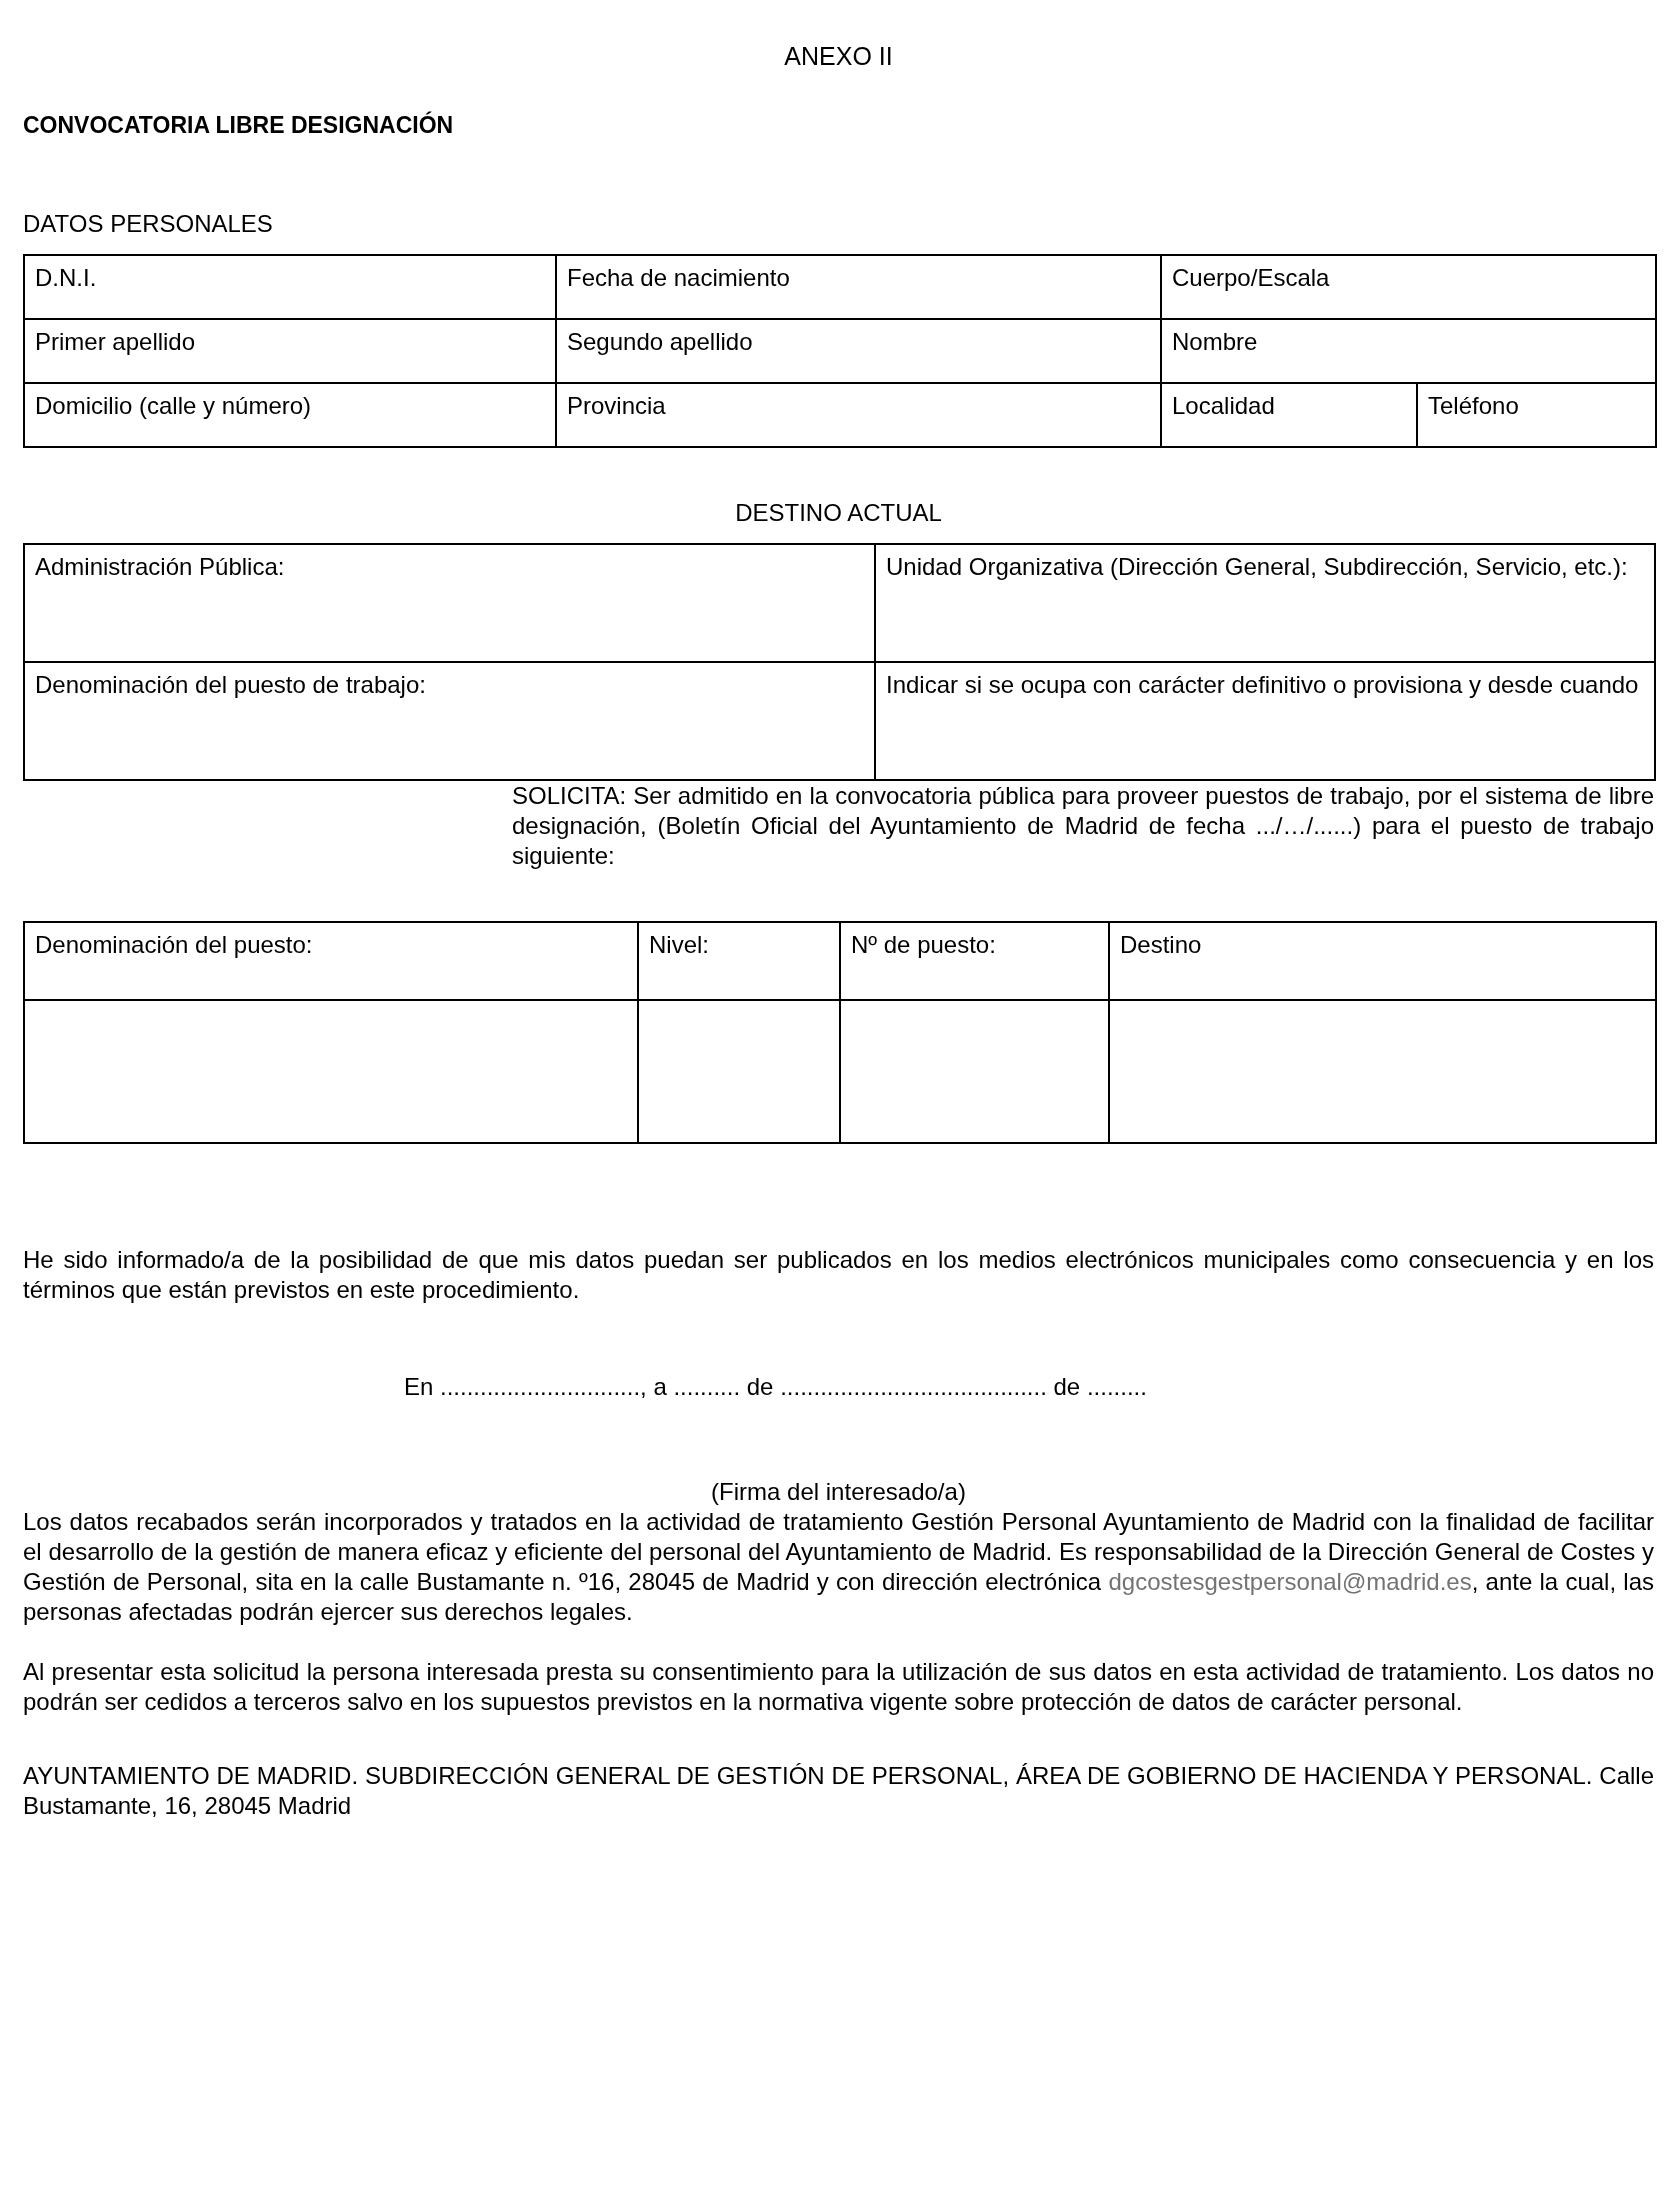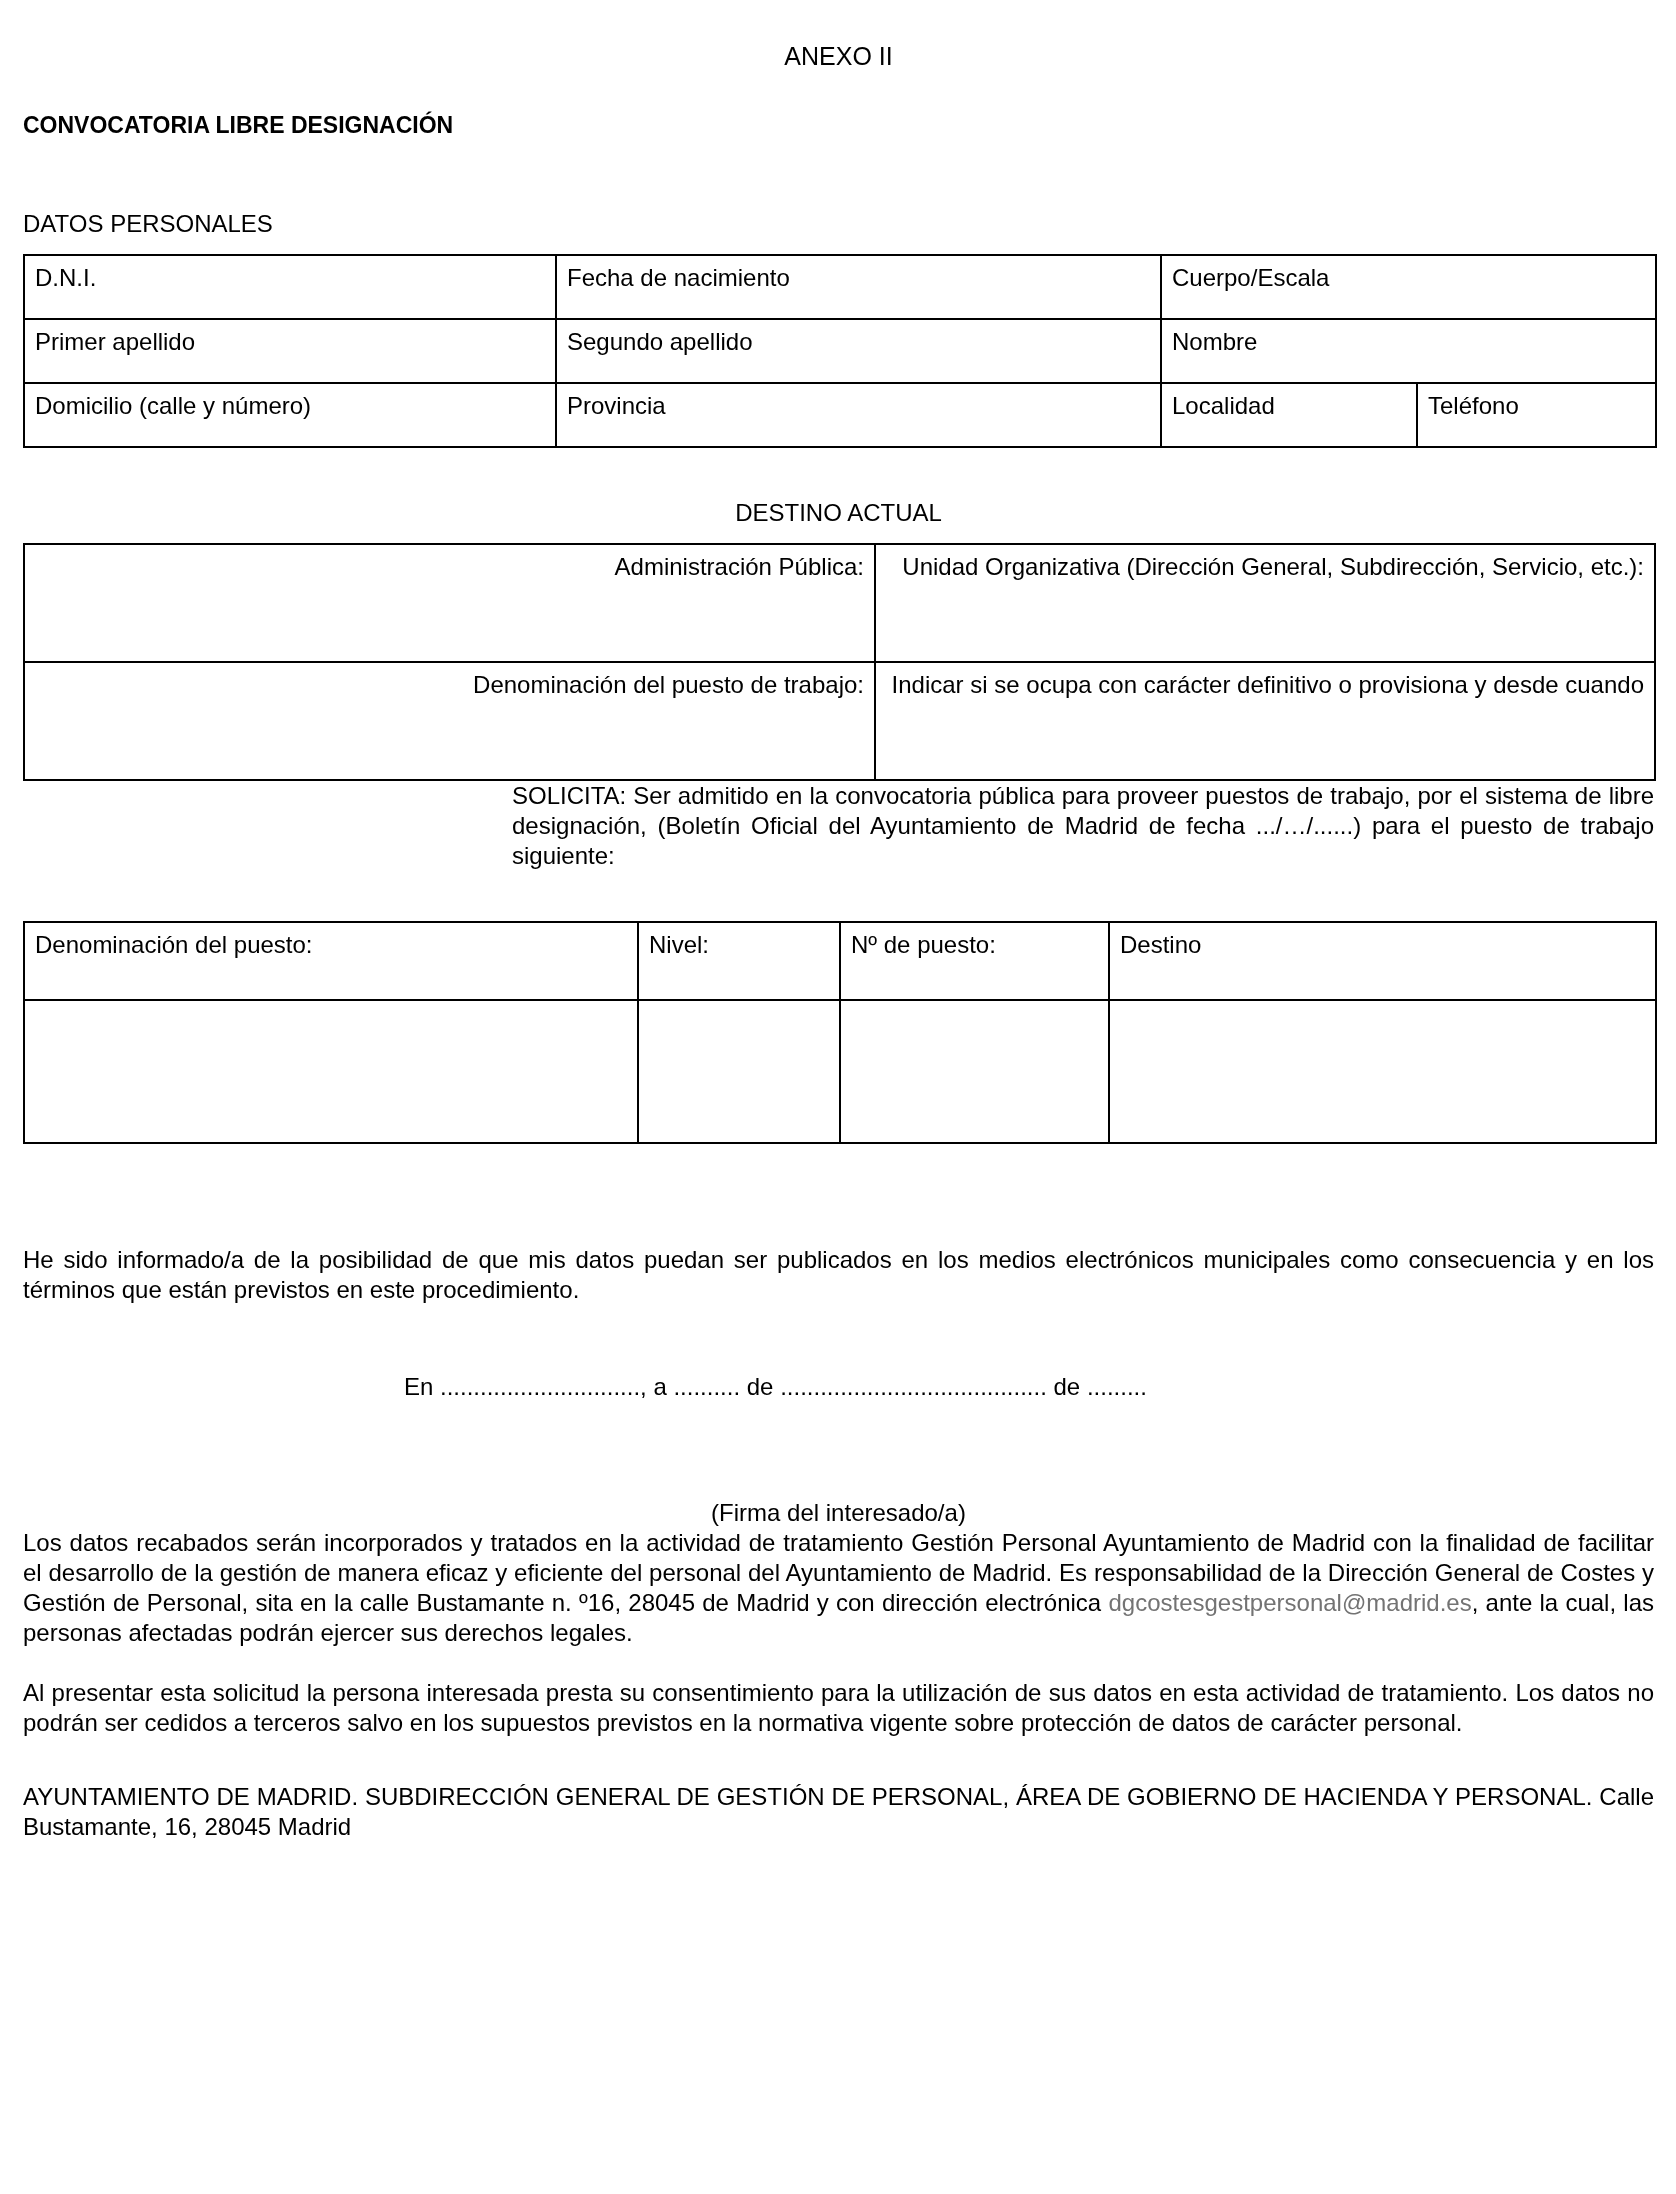--- a/index.html
+++ b/index.html
@@ -36,40 +36,40 @@
     width: 1631px;
   }
   td {
     border: 2.5px solid #000000;
     vertical-align: top;
     padding: 6.7px 10px;
     overflow: hidden;
   }
   .t1 { margin-top: 15px; }
   .t1 td { height: 64px; }
-  .t2 { margin-top: 15px; text-align: right; }
+  .t2 { margin-top: 15px; }
   .t2 td { height: 118px; }
   .t3 { margin-top: 50px; }
   .t3 tr.hdr td { height: 78px; }
   .t3 tr.empty td { height: 143px; }
   .solicita {
     margin-left: 489px;
     width: 1142px;
     text-align: justify;
   }
   .informed {
     margin-top: 101px;
     text-align: justify;
   }
   .date-line {
     margin-top: 67px;
     margin-left: 381px;
   }
   .signature {
-    margin-top: 96px;
+    margin-top: 75px;
     text-align: center;
   }
   .privacy1 { margin-top: 0; text-align: justify; }
   .privacy2 { margin-top: 30px; text-align: justify; }
   .footer-par { margin-top: 44px; text-align: justify; }
   .email { color: #737373; }
 </style>
 </head>
 <body>
 

